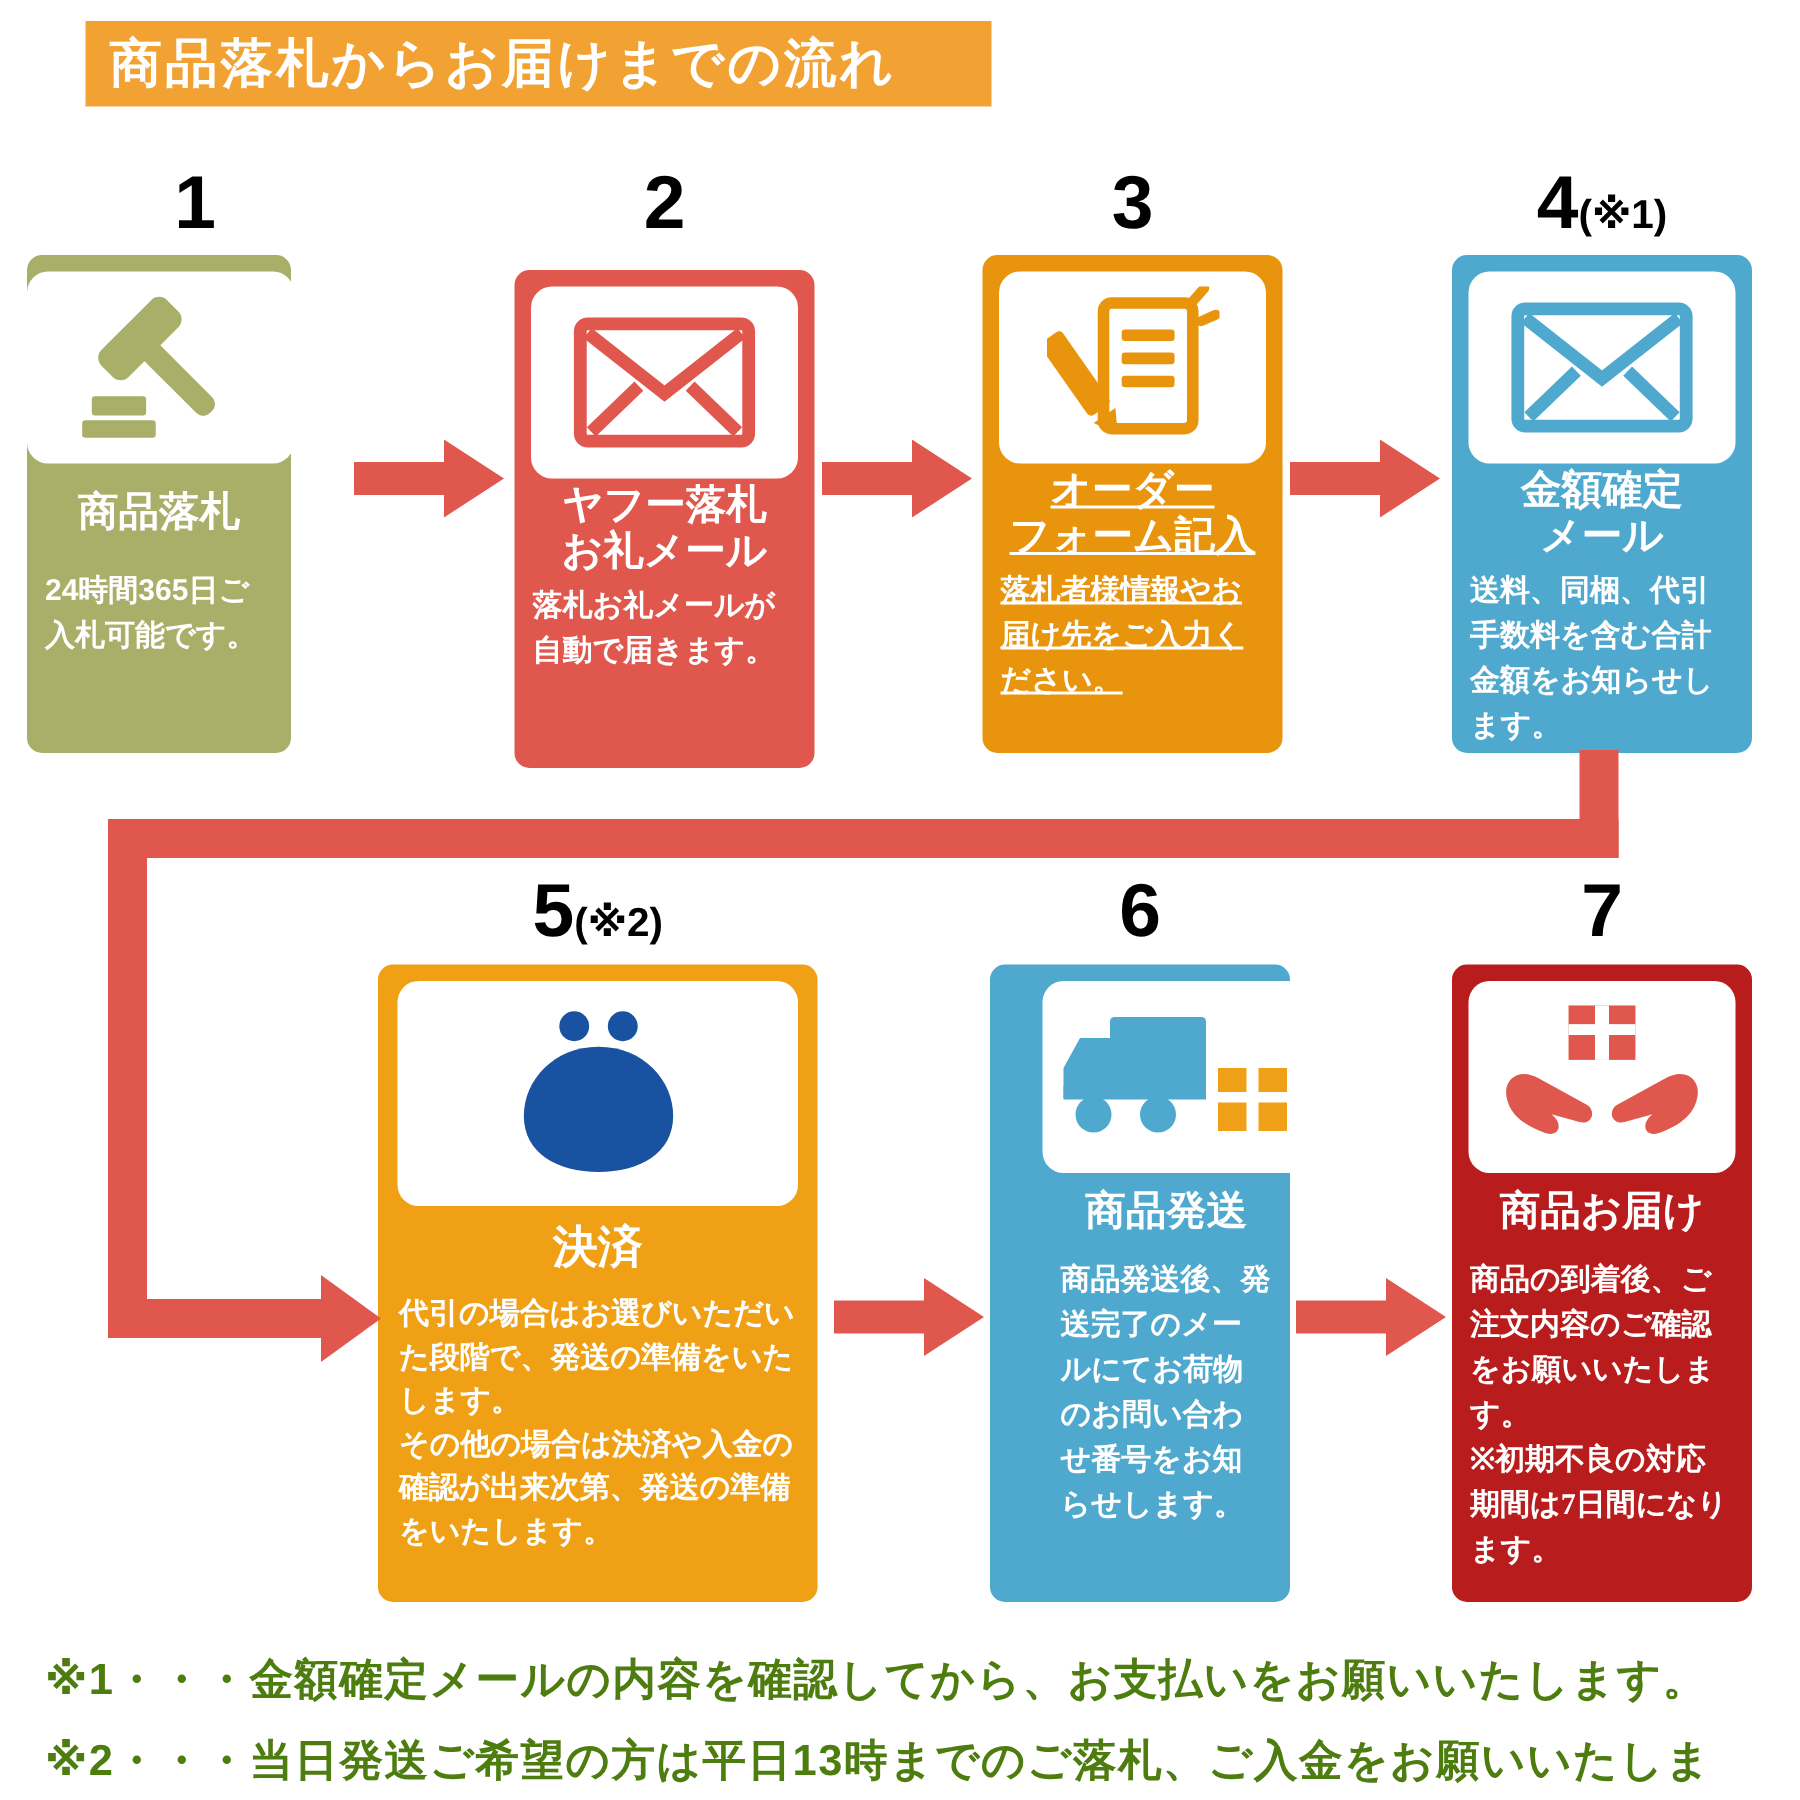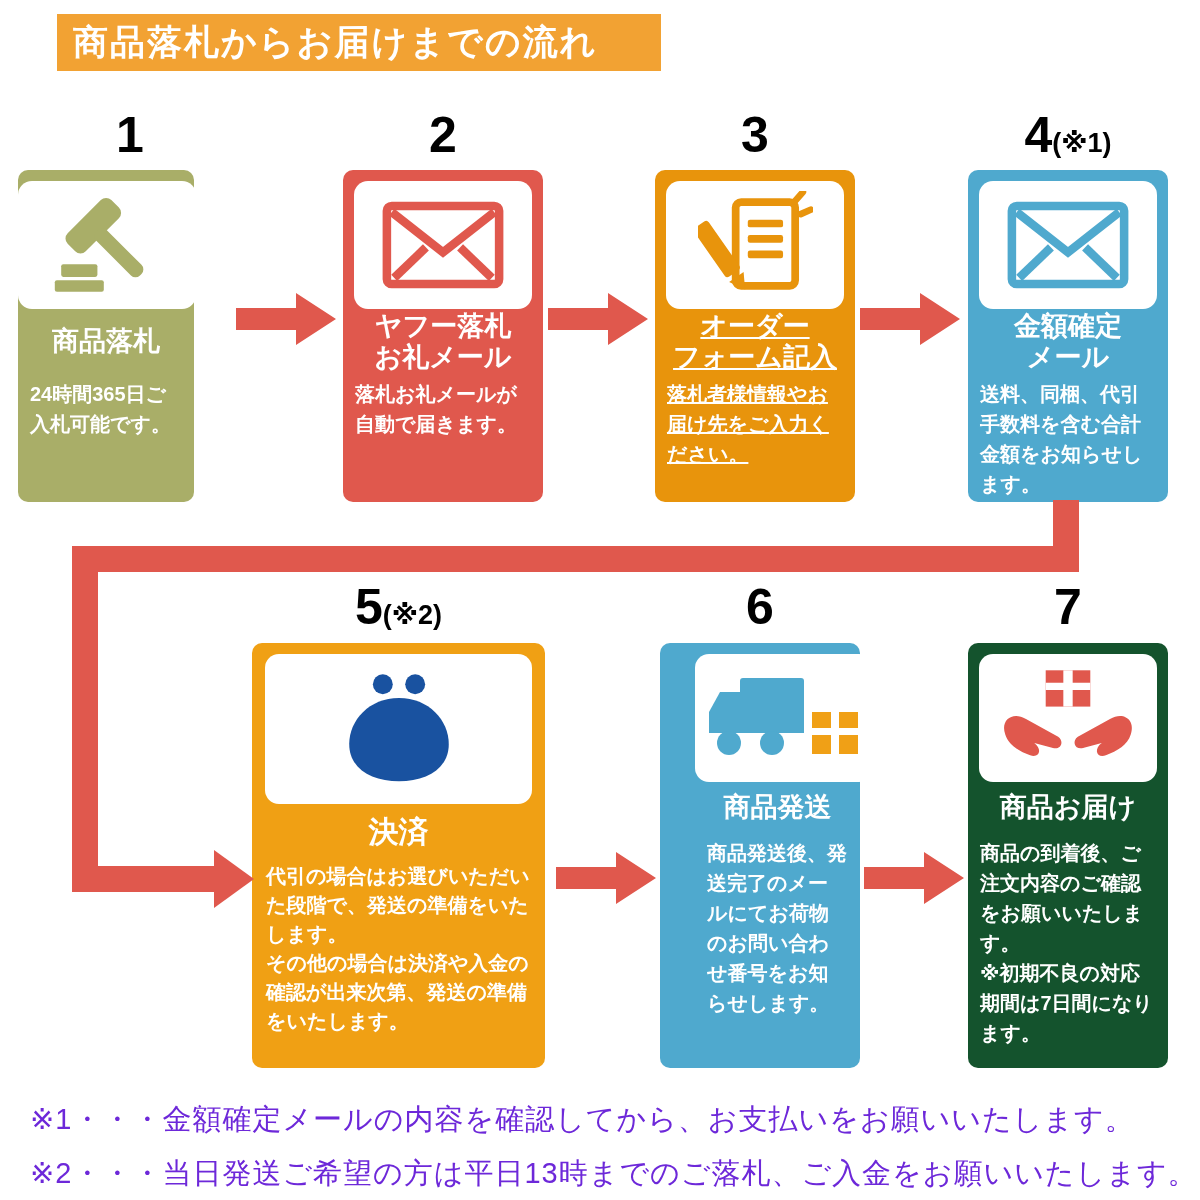--- a/index.html
+++ b/index.html
@@ -14,21 +14,21 @@
   .n1{left:30px;top:106px;width:200px}
   .n2{left:343px;top:106px;width:200px}
   .n3{left:655px;top:106px;width:200px}
   .n4{left:968px;top:106px;width:200px}
   .n5{left:252px;top:578px;width:293px}
   .n6{left:660px;top:578px;width:200px}
   .n7{left:968px;top:578px;width:200px}
 
   .card{position:absolute;border-radius:10px;color:#fff}
   .c1{left:18px;top:170px;width:176px;height:332px}
-  .c2{left:343px;top:170px;width:200px;height:332px}
+  .c2{left:343px;top:180px;width:200px;height:332px}
   .c3{left:655px;top:170px;width:200px;height:332px}
   .c4{left:968px;top:170px;width:200px;height:332px}
   .c5{left:252px;top:643px;width:293px;height:425px}
   .c6{left:660px;top:643px;width:200px;height:425px}
   .c7{left:968px;top:643px;width:200px;height:425px}
 
   .icon-panel{margin:11px auto 0;background:#fff;border-radius:14px;display:flex;align-items:center;justify-content:center;width:178px;height:128px}
   .c5 .icon-panel{width:267px;height:150px}
 
   .title{display:flex;align-items:center;justify-content:center;text-align:center;font-weight:bold;
@@ -48,21 +48,21 @@
   .a5{left:864px;top:852px}
 
   .seg{position:absolute;background:#E0584D}
   .seg-a{left:1053px;top:500px;width:26px;height:72px}
   .seg-b{left:72px;top:546px;width:1007px;height:26px}
   .seg-c{left:72px;top:546px;width:26px;height:346px}
   .seg-d{left:72px;top:866px;width:142px;height:26px}
   .conn-head{position:absolute;left:214px;top:850px;width:0;height:0;
              border-left:40px solid #E0584D;border-top:29px solid transparent;border-bottom:29px solid transparent}
 
-  .footnote{position:absolute;left:30px;font-size:29px;font-weight:normal;color:#6d28d9;letter-spacing:1px}
+  .footnote{position:absolute;left:30px;font-size:29px;font-weight:bold;color:#4d7c0f;letter-spacing:1px}
   .fn1{top:1100px}
   .fn2{top:1154px}
 </style>
 </head>
 <body>
 
 <div id="page">
 
   <div class="header" style="background-color: rgb(242, 162, 51); margin-left: 27px;">商品落札からお届けまでの流れ</div>
 
@@ -174,21 +174,21 @@
         </g>
         <rect x="108" y="44" width="46" height="42" fill="#F0A016"></rect>
         <rect x="127" y="44" width="8" height="42" fill="#ffffff"></rect>
         <rect x="108" y="60" width="46" height="7" fill="#ffffff"></rect>
       </svg>
     </div>
     <div class="title">商品発送</div>
     <div class="desc">商品発送後、発送完了のメールにてお荷物のお問い合わせ番号をお知らせします。</div>
   </div>
 
-  <div class="card c7" style="background-color: #14532d;">
+  <div class="card c7" style="background-color: #b91c1c; font-family: Liberation Serif, serif;">
     <div class="icon-panel">
       <svg width="140" height="104" viewBox="0 0 135 100">
         <rect x="46" y="4" width="43" height="35" fill="#E0584D"></rect>
         <rect x="63" y="4" width="9" height="35" fill="#ffffff"></rect>
         <rect x="46" y="16" width="43" height="7" fill="#ffffff"></rect>
         <g fill="#E0584D">
           <path d="M7 66 C2 52 14 43 27 51 L58 68 C64 72 61 81 53 79 L35 74 C43 80 40 89 31 86 C20 82 10 76 7 66 Z"></path>
           <path transform="translate(135,0) scale(-1,1)" d="M7 66 C2 52 14 43 27 51 L58 68 C64 72 61 81 53 79 L35 74 C43 80 40 89 31 86 C20 82 10 76 7 66 Z"></path>
         </g>
       </svg>

